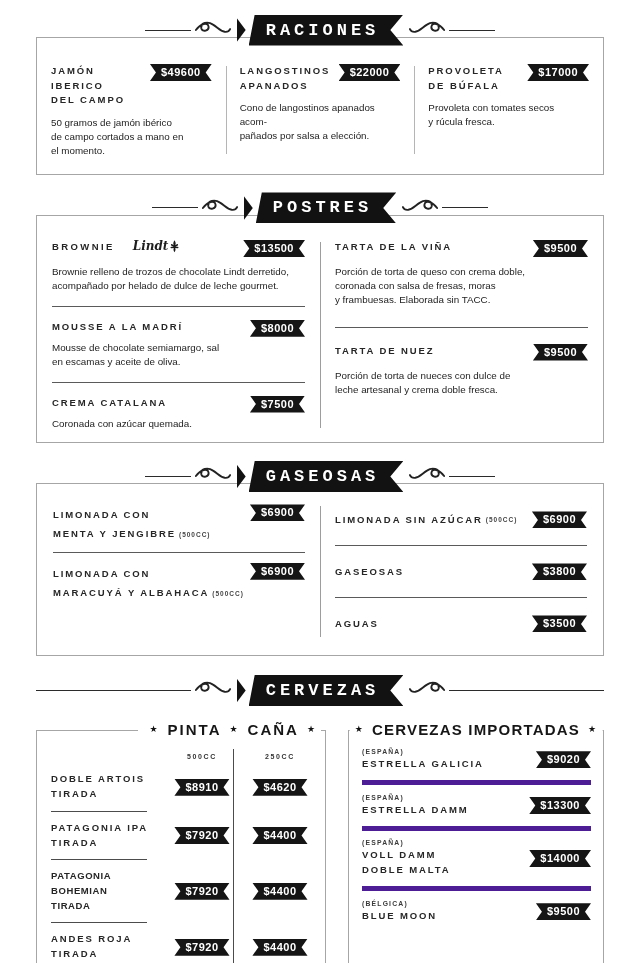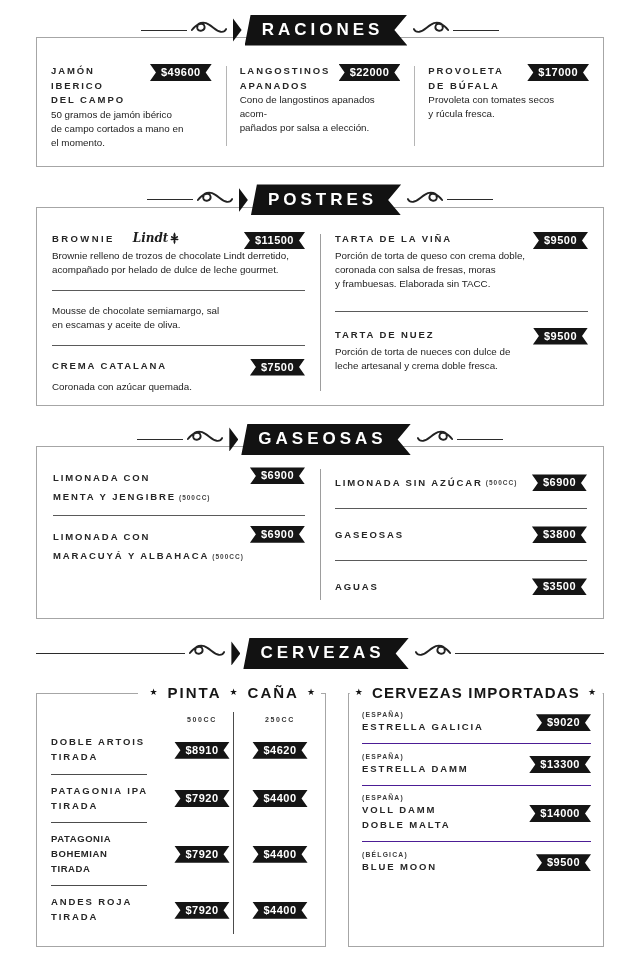--- a/index.html
+++ b/index.html
@@ -6,33 +6,33 @@
   html,body { width:640px; height:963px; background:#fff; overflow:hidden; }
   body { font-family:"Liberation Sans","DejaVu Sans",sans-serif; color:#1e1e1e; }
 
   .page { width:640px; height:963px; padding-top:14px; position:relative; }
 
   
   .sec-header { display:flex; align-items:center; justify-content:center; position:relative; z-index:3; height:32px; }
   .hline { height:1px; background:#2b2b2b; width:46px; }
   .hline.long { flex:1; }
   .flourish { width:36px; height:24px; margin:0 4px; flex:0 0 auto; }
-  .banner { display:flex; align-items:center; margin:0 2px; }
+  .banner { display:flex; align-items:center; margin:0 2px;font-family:Liberation Mono, monospace; }
   .banner-tri { width:9px; height:24px; background:#121212; clip-path:polygon(0 0,100% 50%,0 100%); margin-right:3px; flex:0 0 auto; }
   .banner-body { background:#121212; color:#fff; height:31px; display:flex; align-items:center;
     padding:0 24px 0 17px; clip-path:polygon(6px 0,100% 0,calc(100% - 13px) 50%,100% 100%,0 100%);
     font-weight:700; font-size:17px; letter-spacing:4px; }
 
   
   .box { border:1px solid #a6a6a6; margin:0 36px; background:#fff; position:relative; }
   .overlap { margin-top:-9px; }
 
   
   .item-name { font-weight:700; font-size:9.5px; letter-spacing:1.9px; line-height:1.55; white-space:pre-line; color:#262626; }
-  .item-desc { font-size:9.8px; line-height:1.42; white-space:pre-line; color:#232323; }
+  .item-desc { font-size:9.8px; line-height:1.42; white-space:pre-line; margin-top:8px; color:#232323; }
   .size-note { font-size:6.5px; font-weight:700; letter-spacing:1px; color:#444; margin-left:3px; }
   .tag { display:inline-flex; align-items:center; background:#151515; color:#fff; font-weight:700;
     font-size:11px; letter-spacing:.5px; padding:3px 11px; line-height:1;
     clip-path:polygon(0 0,100% 0,calc(100% - 6px) 50%,100% 100%,0 100%,6px 50%); flex:0 0 auto; }
   .item-head { display:flex; align-items:flex-start;justify-content:center; }
   .item-head .tag { margin-left:auto; }
   .hdiv { height:1px; background:#5a5a5a; border:0; }
   .star { font-size:9px; line-height:1; color:#121212; }
 
   
@@ -67,21 +67,21 @@
   .imp-header { left:50%; transform:translateX(-50%); padding:0 5px; letter-spacing:1.2px; }
   .col-labels { display:flex; justify-content:flex-end; margin-bottom:3px; }
   .col-label { width:78px; text-align:center; font-size:7px; font-weight:700; letter-spacing:1.6px; color:#333; }
   .beer-row { display:flex; align-items:center; padding:9px 0; }
   .beer-name { flex:1; padding-right:6px; }
   .beer-name.tight { letter-spacing:.6px; }
   .price-cell { width:78px; display:flex; justify-content:center; }
   .beer-div { height:1px; background:#4c4c4c; width:calc(100% - 172px); }
   .pinta-vdiv { position:absolute; right:91px; top:18px; bottom:12px; width:1px; background:#4c4c4c; }
   .imp-item { display:flex; align-items:center; padding:8.5px 0; }
-  .imp-item + .imp-item { border-top:1px solid #4c1d95; }
+  .imp-item + .imp-item { border-top:5px solid #4c1d95; }
   .imp-left { flex:1; }
   .origin { font-size:6.8px; font-weight:700; letter-spacing:1.2px; color:#3a3a3a; margin-bottom:2px; }
 
   svg { display:block; }
 </style>
 </head>
 <body>
 
 <div class="page">
 
@@ -148,27 +148,31 @@
     <div class="col">
       <div class="pos-item">
         <div class="item-head">
           <span class="item-name" style="letter-spacing:2.4px">BROWNIE</span>
           <span class="brand-wrap">
             <span class="brand">Lindt</span>
             <svg class="lindt-emblem" viewBox="0 0 10 14">
                 <path d="M5 0 C6.2 2 6.8 3.5 5.9 5.5 L7.5 4.5 C9 3.8 9.5 5.5 8.3 6.3 L6 7.5 L8.5 7.2 C9.8 7.2 9.8 9 8.4 9 L5.8 8.8 C6.5 10.5 6 12 5 13.5 C4 12 3.5 10.5 4.2 8.8 L1.6 9 C0.2 9 0.2 7.2 1.5 7.2 L4 7.5 L1.7 6.3 C0.5 5.5 1 3.8 2.5 4.5 L4.1 5.5 C3.2 3.5 3.8 2 5 0 Z" fill="#1a1a1a"></path>
               </svg>
           </span>
-          <span class="tag">$11500</span>
+          <span class="tag">$13500</span>
         </div>
         <div class="item-desc">Brownie relleno de trozos de chocolate Lindt derretido,
 acompañado por helado de dulce de leche gourmet.</div>
         <div class="hdiv"></div>
       </div>
       <div class="pos-item">
+        <div class="item-head">
+          <span class="item-name">MOUSSE A LA MADRÍ</span>
+          <span class="tag">$8000</span>
+        </div>
         <div class="item-desc" style="margin-top:4px">Mousse de chocolate semiamargo, sal
 en escamas y aceite de oliva.</div>
         <div class="hdiv"></div>
       </div>
       <div class="pos-item">
         <div class="item-head">
           <span class="item-name">CREMA CATALANA</span>
           <span class="tag">$7500</span>
         </div>
         <div class="item-desc" style="margin-top:4px">Coronada con azúcar quemada.</div>

